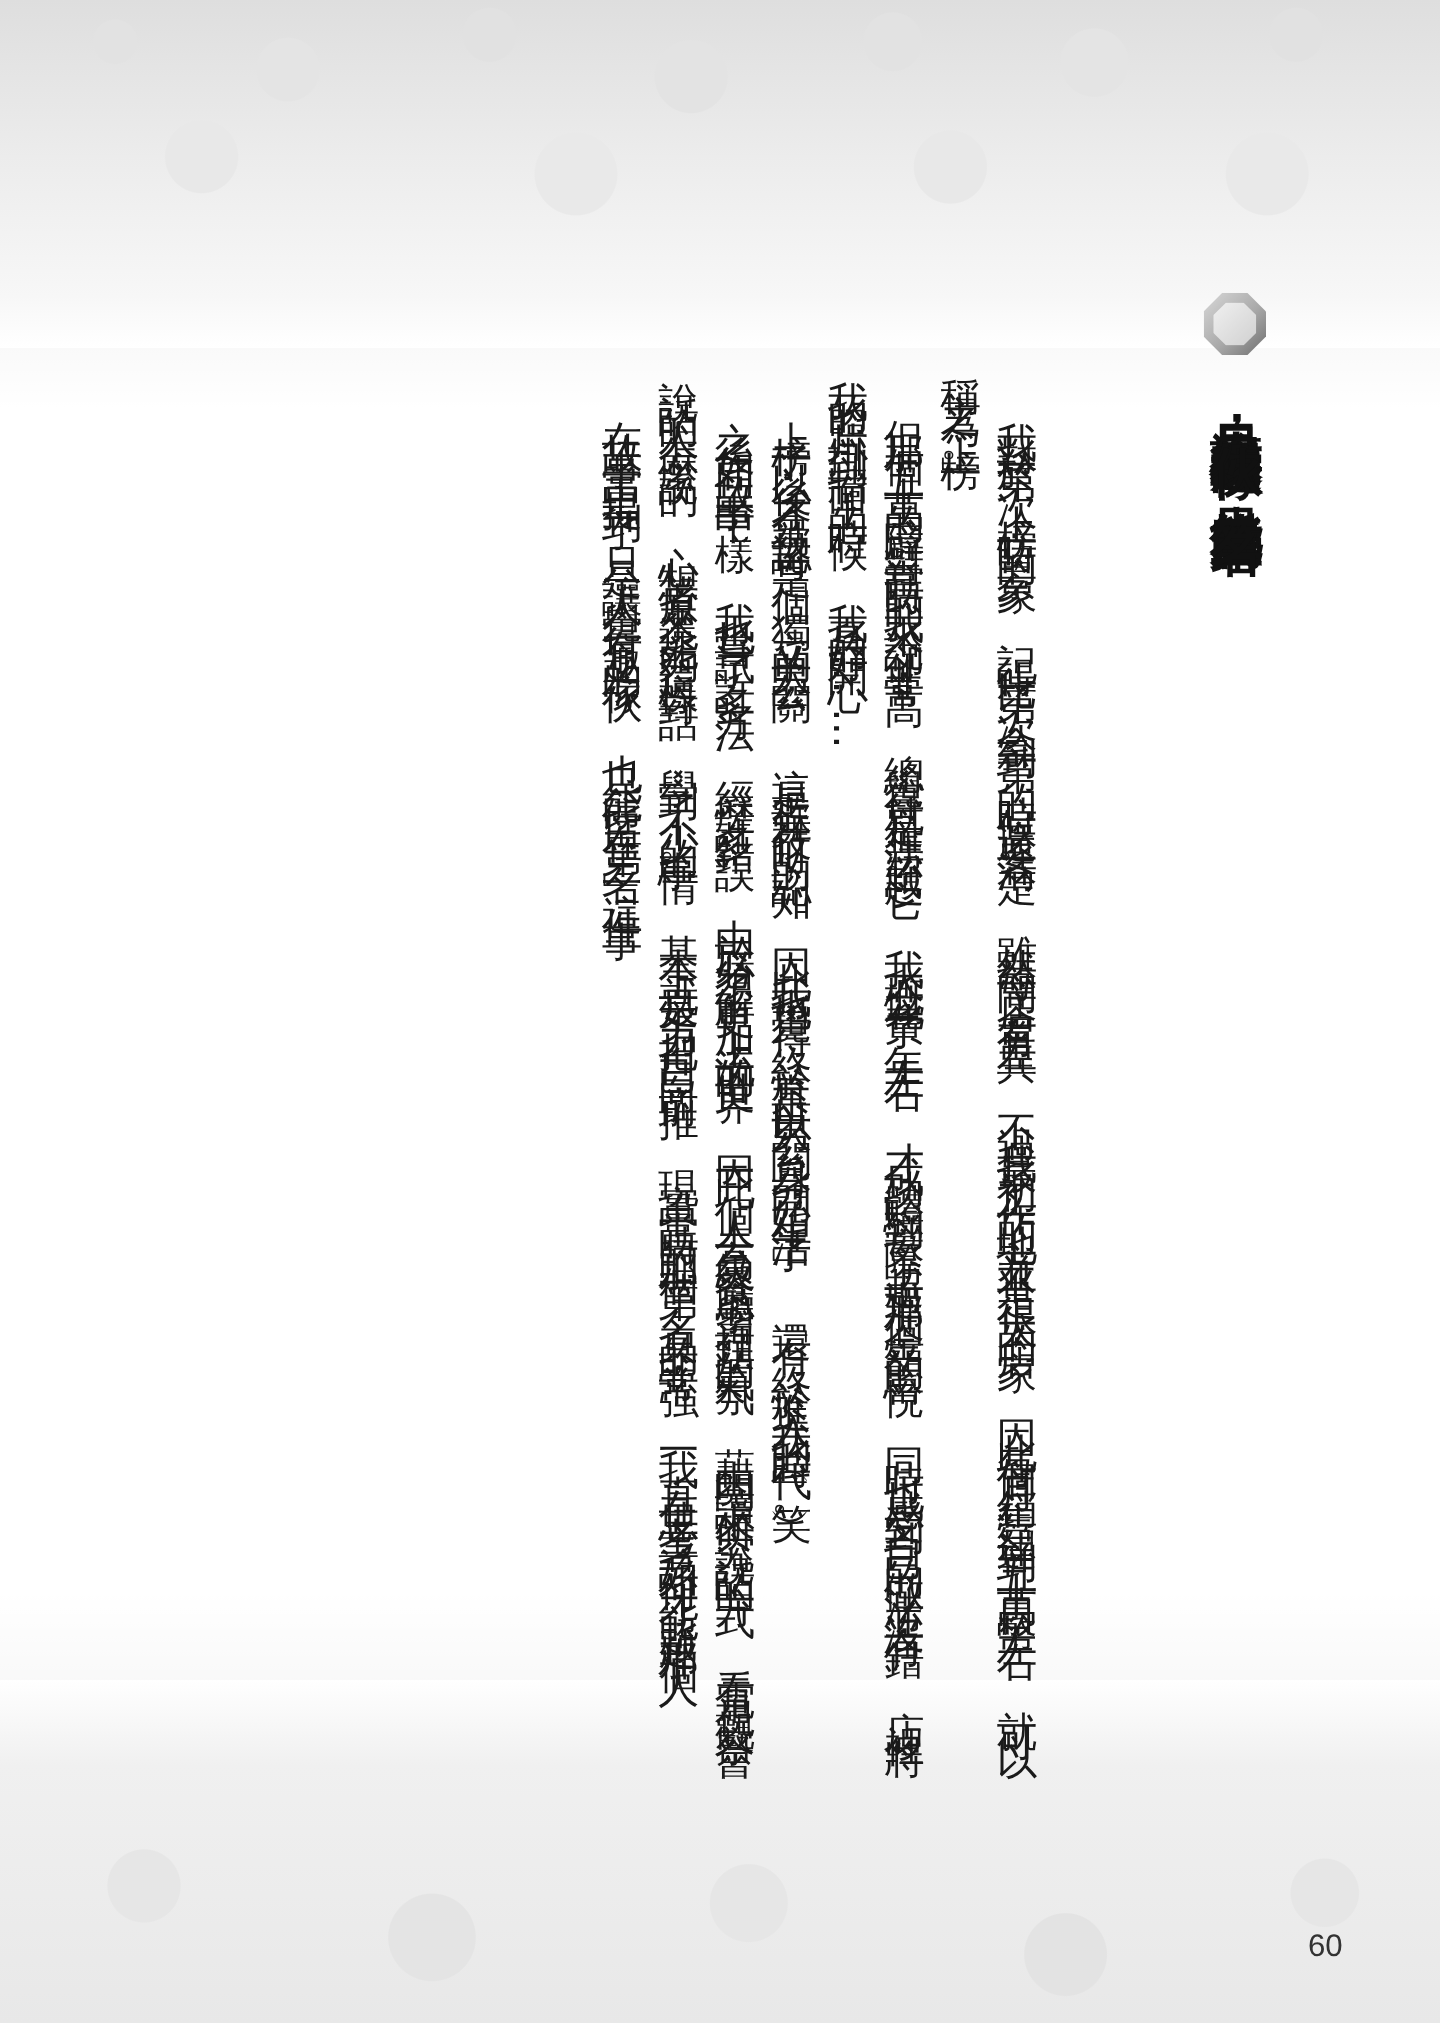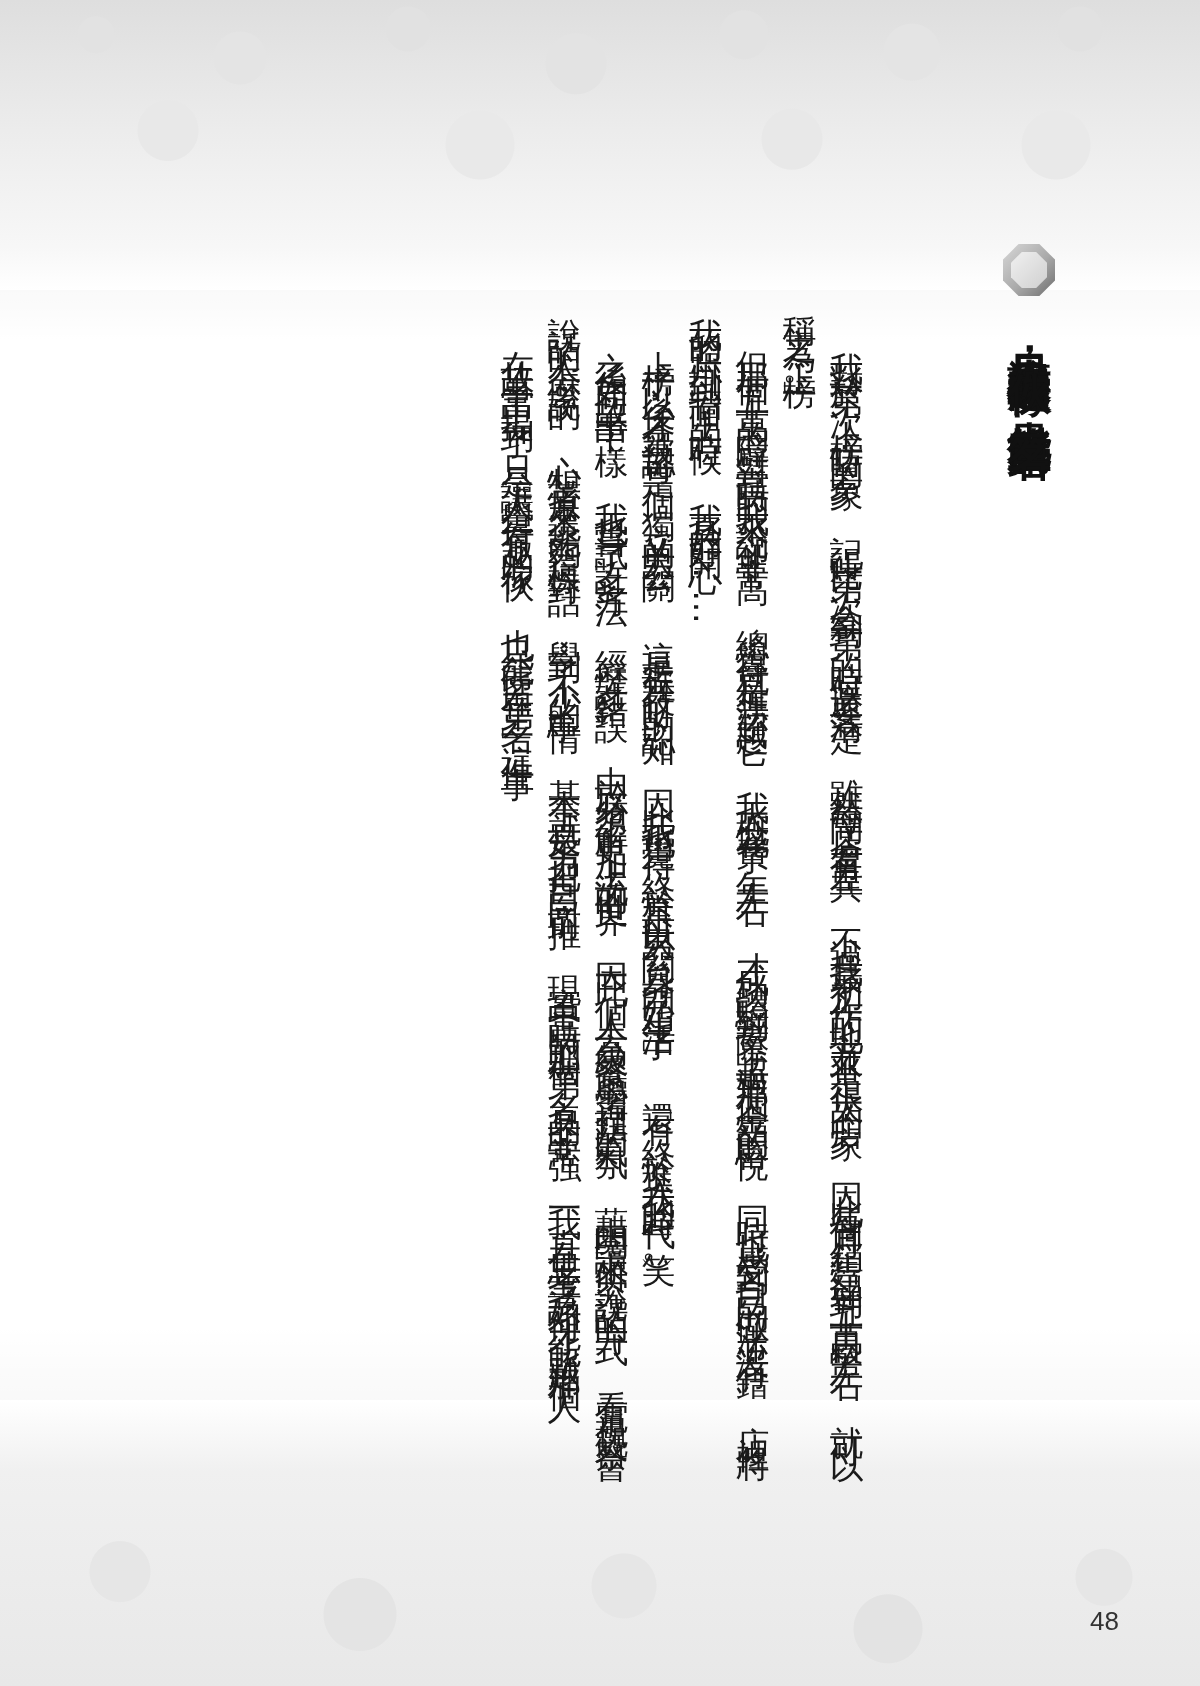--- a/index.html
+++ b/index.html
@@ -80,13 +80,13 @@
 <h1 class="title" style="margin:0;">只是讓人覺得有趣的傢伙，也只能停留在第三名</h1>
 
 <div class="body-text">
   <p>我對於第一次上榜時的景象，記得比第一次拿到第一的時候還要清楚。雖然每間店會有差異，不過我最初工作的地方並不是很大的店家，因此每個月銷售額達到五十萬日幣左右，就可以稱之為「上榜」。</p>
   <p>但那個五十萬的障壁對當時的我來說卻非常高，總覺得就是無法超越它。我大概花費了一年左右，才成功體驗到實際上超過那個金額的喜悅，同時也感受到自己的做法並沒有錯，店裡將我的照片掛到牆面上的時候，我真的好開心……</p>
   <p>上榜了以後才會被認可是一個「獨立的男公關」，這是歌舞伎町的認知，因此我也覺得「終於真正以男公關身分開始生活了」，還有「終於進入我的時代」（笑）。</p>
   <p>之後如同故事中一樣，我也嘗試了許多方法、經歷許多錯誤。由於必須了解更加上流的世界，因此一個人去高級餐廳學習裡頭的氣氛，藉由閱讀來研究說話的方式，看電視觀察會說話的人怎麼說的，心想著原來還能夠這樣對話，學到了不少的事情。基本上就是努力把自己向前推，現實中當時的那個第一名真的非常強，我一直在思考著該如何才能超越那個人。</p>
   <p>在故事當中提到了「只是讓人覺得有趣的傢伙，也只能停留在第三名」這件事</p>
 </div>
 
-<div class="page-number">48</div>
+<div class="page-number">60</div>
 
 </body></html>

